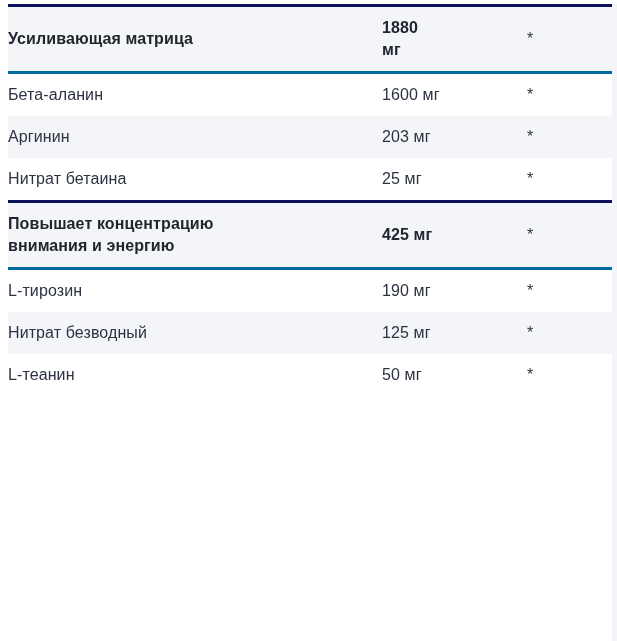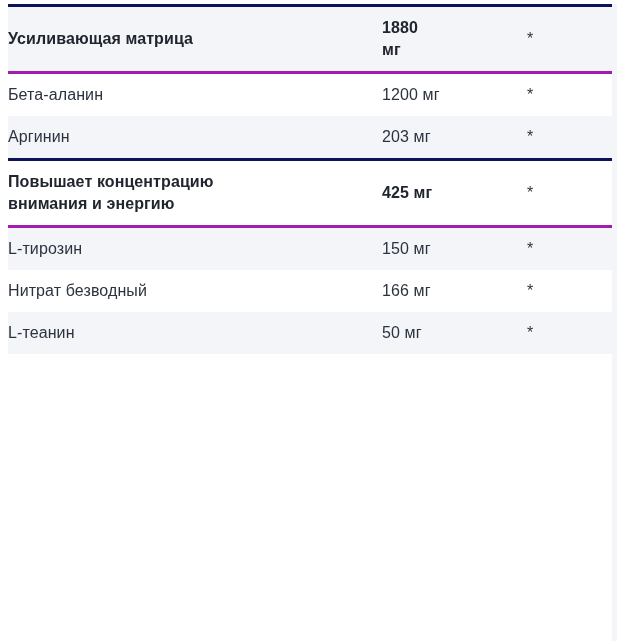--- a/index.html
+++ b/index.html
@@ -49,21 +49,21 @@
     color: #243047;
   }
   td.dv-cell {
     font-size: 15px;
     color: #2b3340;
   }
   tr.table-row:nth-child(odd)  { background: #f4f5f9; }
   tr.table-row:nth-child(even) { background: #ffffff; }
   tr.section-row {
     border-top: 3px solid #0c125c;
-    border-bottom: 3px solid #a21caf;
+    border-bottom: 3px solid #0369a1;
   }
   tr.section-row td.name-cell,
   tr.section-row td.amount-cell {
     font-weight: 700;
     color: #21262e;
   }
   tr.section-row td.dv-cell {
     font-weight: 400;
   }
 </style>
@@ -80,42 +80,47 @@
     </colgroup>
     <tbody>
         <tr class="table-row section-row">
       <td class="name-cell">Усиливающая матрица</td>
       <td class="amount-cell">1880
 мг</td>
       <td class="dv-cell">*</td>
     </tr>
         <tr class="table-row">
       <td class="name-cell">Бета-аланин</td>
-      <td class="amount-cell">1200 мг</td>
+      <td class="amount-cell">1600 мг</td>
       <td class="dv-cell">*</td>
     </tr>
         <tr class="table-row">
       <td class="name-cell">Аргинин</td>
       <td class="amount-cell">203 мг</td>
+      <td class="dv-cell">*</td>
+    </tr>
+        <tr class="table-row">
+      <td class="name-cell">Нитрат бетаина</td>
+      <td class="amount-cell">25 мг</td>
       <td class="dv-cell">*</td>
     </tr>
         <tr class="table-row section-row">
       <td class="name-cell">Повышает концентрацию
 внимания и энергию</td>
       <td class="amount-cell">425 мг</td>
       <td class="dv-cell">*</td>
     </tr>
         <tr class="table-row">
       <td class="name-cell">L-тирозин</td>
-      <td class="amount-cell">150 мг</td>
+      <td class="amount-cell">190 мг</td>
       <td class="dv-cell">*</td>
     </tr>
         <tr class="table-row">
       <td class="name-cell">Нитрат безводный</td>
-      <td class="amount-cell">166 мг</td>
+      <td class="amount-cell">125 мг</td>
       <td class="dv-cell">*</td>
     </tr>
         <tr class="table-row">
       <td class="name-cell">L-теанин</td>
       <td class="amount-cell">50 мг</td>
       <td class="dv-cell">*</td>
     </tr>
       </tbody>
   </table>
 

